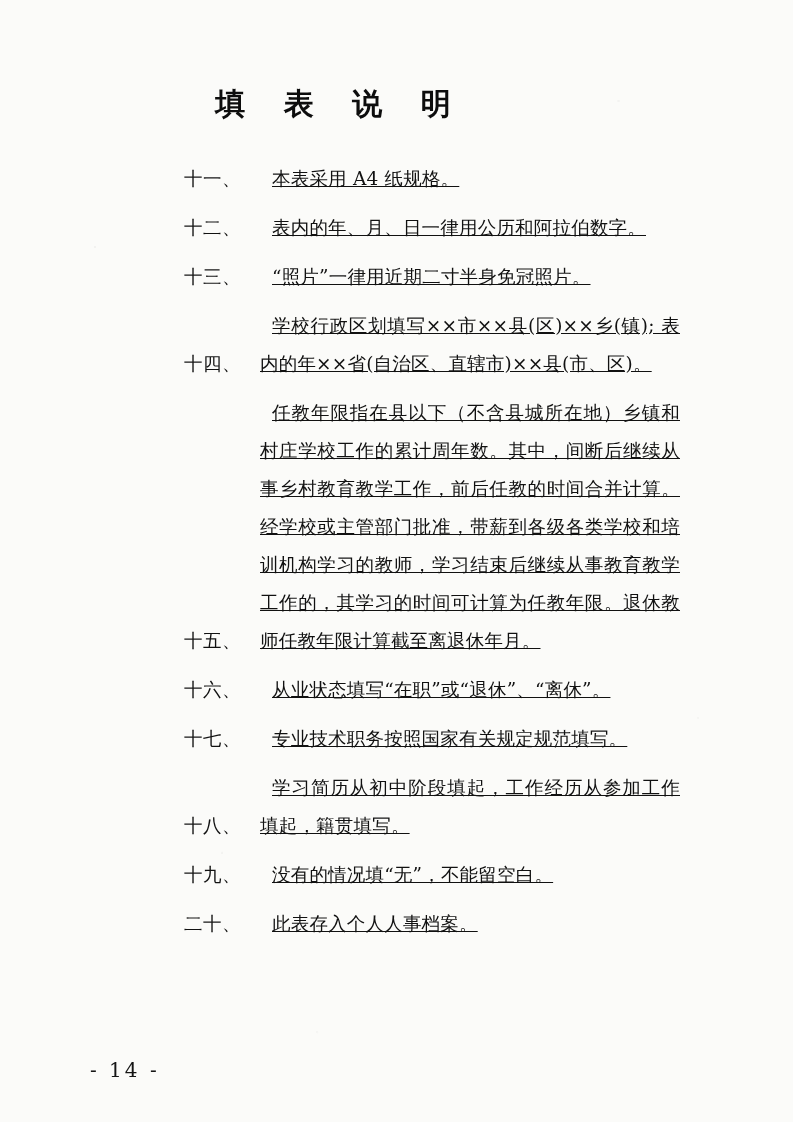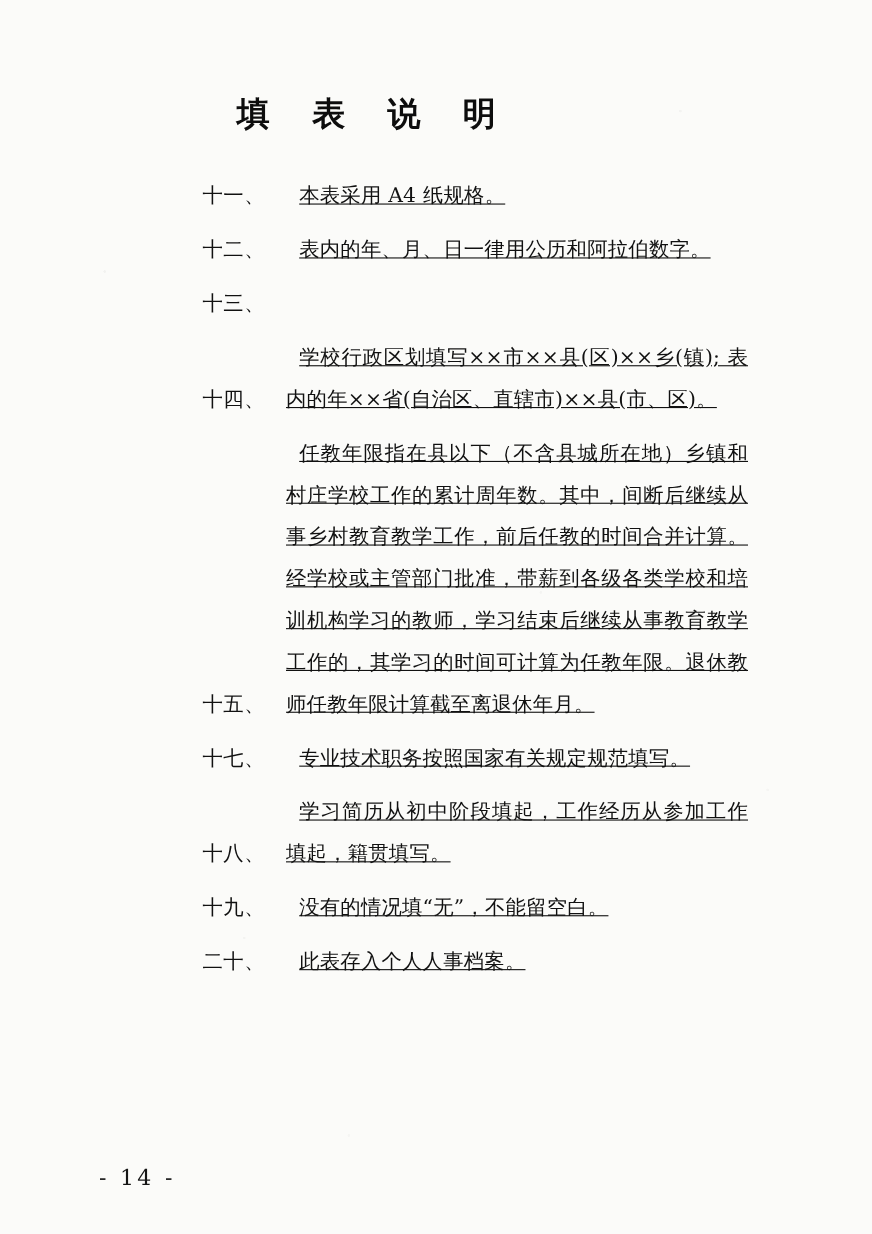--- a/index.html
+++ b/index.html
@@ -100,32 +100,37 @@
       <div class="item-text indent">本表采用 A4 纸规格。</div>
     </div>
 
     <div class="item">
       <div class="item-num">十二、</div>
       <div class="item-text indent">表内的年、月、日一律用公历和阿拉伯数字。</div>
     </div>
 
     <div class="item">
       <div class="item-num">十三、</div>
+      <div class="item-text indent">“照片”一律用近期二寸半身免冠照片。</div>
     </div>
 
     <div class="item">
       <div class="item-num">十四、</div>
       <div class="item-text indent">学校行政区划填写××市××县(区)××乡(镇); 表内的年××省(自治区、直辖市)××县(市、区)。</div>
     </div>
 
     <div class="item">
       <div class="item-num">十五、</div>
       <div class="item-text indent">任教年限指在县以下（不含县城所在地）乡镇和村庄学校工作的累计周年数。其中，间断后继续从事乡村教育教学工作，前后任教的时间合并计算。经学校或主管部门批准，带薪到各级各类学校和培训机构学习的教师，学习结束后继续从事教育教学工作的，其学习的时间可计算为任教年限。退休教师任教年限计算截至离退休年月。</div>
     </div>
 
+    <div class="item">
+      <div class="item-num">十六、</div>
+      <div class="item-text indent">从业状态填写“在职”或“退休”、“离休”。</div>
+    </div>
 
     <div class="item">
       <div class="item-num">十七、</div>
       <div class="item-text indent">专业技术职务按照国家有关规定规范填写。</div>
     </div>
 
     <div class="item">
       <div class="item-num">十八、</div>
       <div class="item-text indent">学习简历从初中阶段填起，工作经历从参加工作填起，籍贯填写。</div>
     </div>

